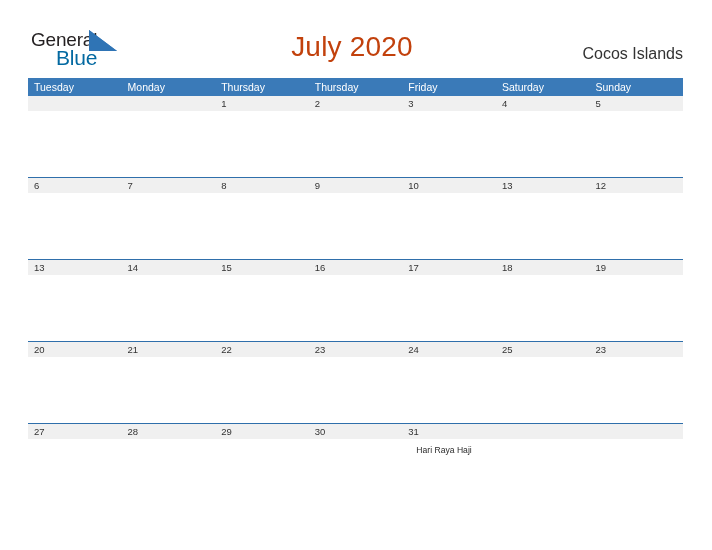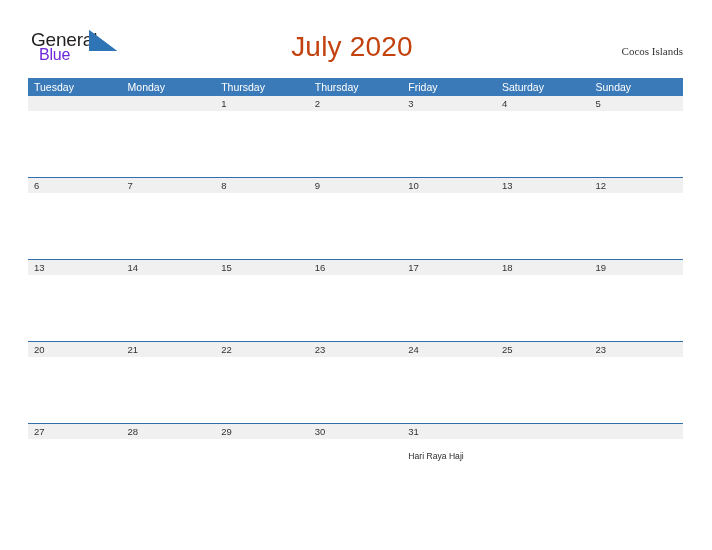--- a/index.html
+++ b/index.html
@@ -32,25 +32,25 @@
     position: absolute;
     left: 0;
     top: 0;
     font-size: 19px;
     letter-spacing: -0.2px;
     color: #231f20;
     font-family: "Liberation Sans", sans-serif;
   }
   .logo-blue {
     position: absolute;
-    left: 8px;
+    left: 25px;
     top: 17px;
-    font-size: 16px;
+    font-size: 21px;
     letter-spacing: -0.2px;
-    color: #6d28d9;
+    color: #0369a1;
     font-family: "Liberation Sans", sans-serif;
   }
   .logo-triangle {
     position: absolute;
     left: 58px;
     top: 1px;
     width: 30px;
     height: 22px;
   }
 
@@ -64,23 +64,23 @@
     color: #c2410c;
     font-family: "Liberation Sans", sans-serif;
     font-weight: normal;
     letter-spacing: 0.2px;
   }
 
   .location-label {
     position: absolute;
     right: 29px;
     top: 45px;
-    font-size: 11px;
+    font-size: 16px;
     color: #333333;
-    font-family: Liberation Serif, serif;
+    font-family: Liberation Sans, sans-serif;
     margin-left: 40px;
   }
 
   
   .calendar {
     position: absolute;
     left: 28px;
     top: 78px;
     width: 655px;
   }
@@ -125,22 +125,23 @@
   }
 
   .week-row .event-band {
     display: flex;
     height: 66px;
     background: #ffffff;
   }
   .event-cell {
     flex: 1 1 0;
     padding-left: 6px;
-    padding-top: 12px;
+    padding-top: 6px;
     box-sizing: border-box;
+    margin-left: 8px;
   }
   .event-text {
     font-size: 8.6px;
     line-height: 11px;
     color: #2b2b2b;
     font-family: "Liberation Sans", sans-serif;
     display: block;
   }
 </style>
 </head>

